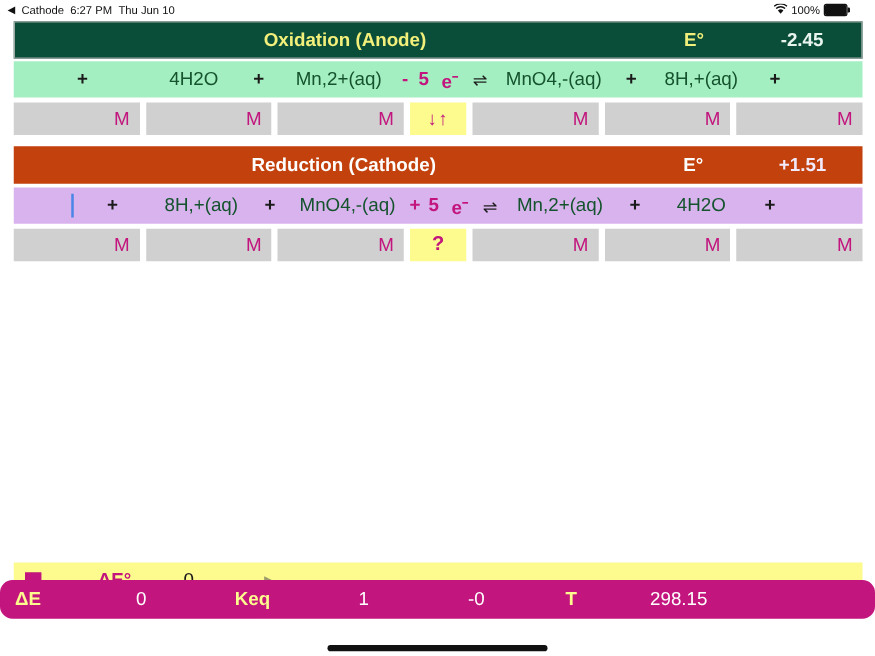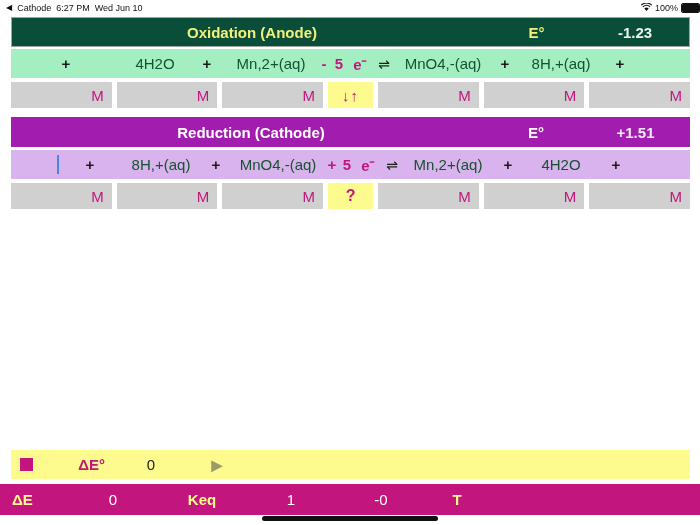--- a/index.html
+++ b/index.html
@@ -38,21 +38,21 @@
   .sb-back-arrow {
     font-size: 8px;
     line-height: 1;
     color: #111;
   }
   .sb-right {
     margin-left: auto;
     display: flex;
     align-items: center;
     gap: 3px;
-    padding-right: 0;
+    padding-right: 22px;
   }
   .wifi-glyph { font-size: 9px; line-height: 1; }
   .battery {
     display: inline-block;
     width: 17px; height: 8px;
     border: 1px solid #111;
     border-radius: 2px;
     position: relative;
     background: #111;
     background-clip: content-box;
@@ -80,40 +80,41 @@
     height: 30px;
     display: flex;
     align-items: center;
     font-size: 15px;
     font-weight: bold;
   }
   .hdr .title {
     flex: 0 0 auto;
     width: 480px;
     text-align: center;
+    padding-left: 24px;
   }
   .hdr .e-label {
     width: 90px;
     text-align: center;
   }
   .hdr .e-value {
     width: 109px;
     text-align: center;
     font-weight: bold;
   }
   .hdr-anode {
     background: #0a4d38;
     border: 1px solid #9aa7a2;
   }
   .hdr-anode .title { color: #f2f07a; }
   .hdr-anode .e-label { color: #f2f07a; }
   .hdr-anode .e-value { color: #e8f5ee; }
 
   .hdr-cathode {
-    background: #a21caf;
+    background: #c2410c;
   }
   .hdr-cathode .title { color: #ffffff; }
   .hdr-cathode .e-label { color: #ffffff; }
   .hdr-cathode .e-value { color: #f2eafb; }
 
   
   .eqn {
     height: 29px;
     display: flex;
     align-items: center;
@@ -215,28 +216,29 @@
   .conc-play {
     color: #9a9a6a;
     width: 40px;
     text-align: center;
     font-size: 14px;
   }
 
   .results-bar {
     position: absolute;
     left: 0;
-    top: 484px;
+    top: 464px;
     width: 700px;
     height: 31px;
     background: #c2157d;
     display: flex;
     align-items: center;
     font-size: 15px;
     font-weight: bold;
+    border-radius: 10px;
   }
   .rb-label {
     color: #fdfa8e;
     text-align: center;
   }
   .rb-value {
     color: #ffffff;
     text-align: center;
     font-weight: normal;
   }
@@ -262,39 +264,39 @@
 </head>
 <body>
 
 <div id="app">
 
   <div class="statusbar">
     <div class="sb-left">
       <span class="sb-back-arrow">◀</span>
       <span>Cathode</span>
       <span>6:27 PM</span>
-      <span>Wed Jun 10</span>
+      <span>Thu Jun 10</span>
     </div>
     <div class="sb-right">
       <span class="wifi-glyph">
         <svg width="11" height="9" viewBox="0 0 11 9" aria-hidden="true">
           <path d="M5.5 8 L3.3 5.4 a3.4 3.4 0 0 1 4.4 0 Z" fill="#111"></path>
           <path d="M1.9 3.8 a5.4 5.4 0 0 1 7.2 0" stroke="#111" stroke-width="1.1" fill="none"></path>
           <path d="M0.3 2.0 a7.8 7.8 0 0 1 10.4 0" stroke="#111" stroke-width="1.1" fill="none"></path>
         </svg>
       </span>
       <span>100%</span>
       <span class="battery"></span>
     </div>
   </div>
 
   <div class="band hdr hdr-anode" style="top:17px;">
     <span class="title">Oxidation (Anode)</span>
     <span class="e-label">E°</span>
-    <span class="e-value">-1.23</span>
+    <span class="e-value">-2.45</span>
   </div>
 
   <div class="band eqn eqn-anode" style="top:49px;">
     <span class="tok plus" style="width:110px;">+</span>
     <span class="tok species" style="width:68px;">4H2O</span>
     <span class="tok plus" style="width:36px;">+</span>
     <span class="tok species" style="width:92px;">Mn,2+(aq)</span>
     <span class="tok coef" style="width:14px;">-</span>
     <span class="tok coef" style="width:16px;">5</span>
     <span class="tok electron" style="width:26px;">e⁻</span>
@@ -382,17 +384,18 @@
     <span class="conc-play">▶</span>
   </div>
 
   <div class="results-bar">
     <span class="rb-label rb-l1">ΔE</span>
     <span class="rb-value rb-v1">0</span>
     <span class="rb-label rb-l2">Keq</span>
     <span class="rb-value rb-v2">1</span>
     <span class="rb-value rb-v3">-0</span>
     <span class="rb-label rb-l4">T</span>
+    <span class="rb-value rb-v4">298.15</span>
   </div>
 
   <div class="home-indicator"></div>
 
 </div>
 
 </body></html>

